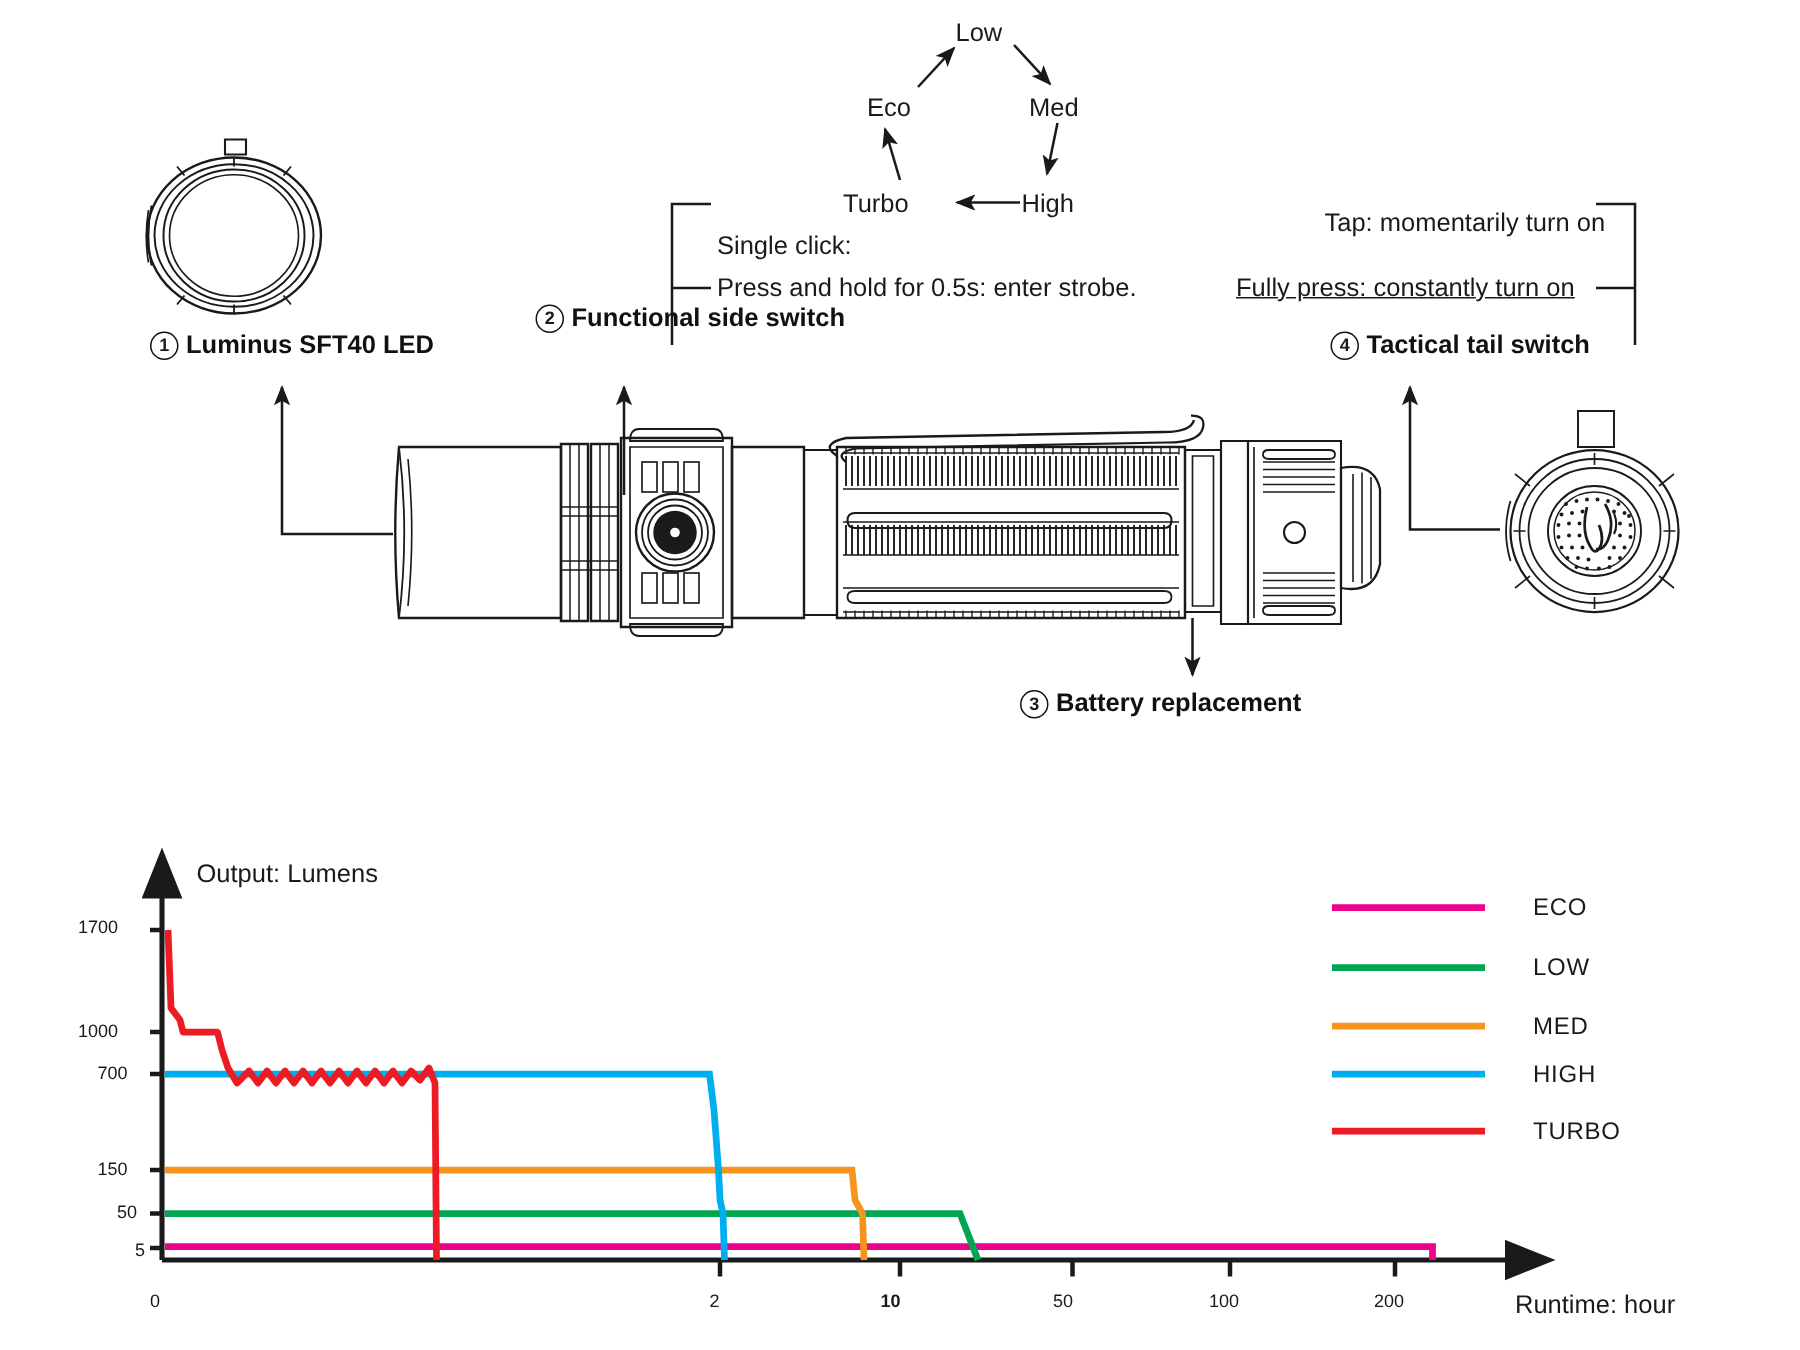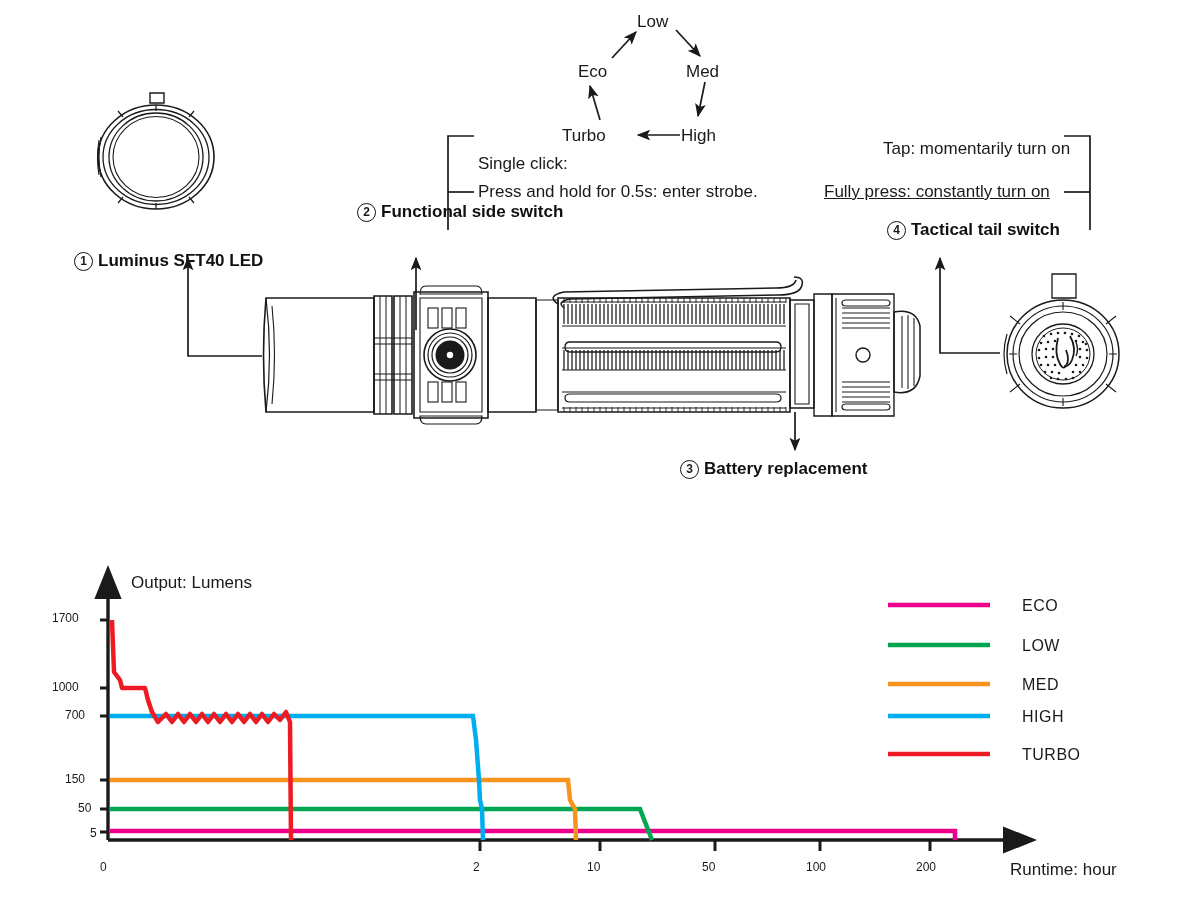--- a/index.html
+++ b/index.html
@@ -60,21 +60,21 @@
 <div class="abs txt" style="left:478px;top:183px;">Press and hold for 0.5s: enter strobe.</div>
 
 <svg class="abs" style="left:1062px;top:130px;" width="40" height="105">
   <path d="M2,6 L28,6 L28,100" stroke="#1a1a1a" stroke-width="1.7" fill="none"></path>
   <path d="M2,62 L28,62" stroke="#1a1a1a" stroke-width="1.7" fill="none"></path>
 </svg>
 
 <div class="abs txt" style="left:849px;top:140px;margin-left:34px;">Tap: momentarily turn on</div>
 <div class="abs txt" style="left:824px;top:183px;text-decoration:underline;">Fully press: constantly turn on</div>
 
-<div class="abs" style="left:74px;top:220px;margin-top:31px;">
+<div class="abs" style="left:100px;top:220px;">
   <span class="circnum">1</span><span class="txt-bold">Luminus SFT40 LED</span>
 </div>
 <div class="abs" style="left:357px;top:202px;">
   <span class="circnum">2</span><span class="txt-bold">Functional side switch</span>
 </div>
 <div class="abs" style="left:680px;top:459px;">
   <span class="circnum">3</span><span class="txt-bold">Battery replacement</span>
 </div>
 <div class="abs" style="left:887px;top:220px;">
   <span class="circnum">4</span><span class="txt-bold">Tactical tail switch</span>
@@ -263,21 +263,21 @@
 
 <div class="abs axis-tick" style="left:52px;top:611px;">1700</div>
 <div class="abs axis-tick" style="left:52px;top:680px;">1000</div>
 <div class="abs axis-tick" style="left:65px;top:708px;">700</div>
 <div class="abs axis-tick" style="left:65px;top:772px;">150</div>
 <div class="abs axis-tick" style="left:78px;top:801px;">50</div>
 <div class="abs axis-tick" style="left:90px;top:826px;">5</div>
 
 <div class="abs axis-tick" style="left:100px;top:860px;">0</div>
 <div class="abs axis-tick" style="left:473px;top:860px;">2</div>
-<div class="abs axis-tick" style="left:587px;top:860px;">10</div>
+<div class="abs axis-tick" style="left:587px;top:860px;font-weight:bold;">10</div>
 <div class="abs axis-tick" style="left:702px;top:860px;">50</div>
 <div class="abs axis-tick" style="left:806px;top:860px;">100</div>
 <div class="abs axis-tick" style="left:916px;top:860px;">200</div>
 
 <svg class="abs" style="left:0px;top:0px;" width="1200" height="900">
   <defs>
     <marker id="axh" markerWidth="10" markerHeight="10" refX="5" refY="4" orient="auto" markerUnits="strokeWidth">
       <path d="M0,0 L10,4 L0,8 Z" fill="#1a1a1a"></path>
     </marker>
   </defs>

